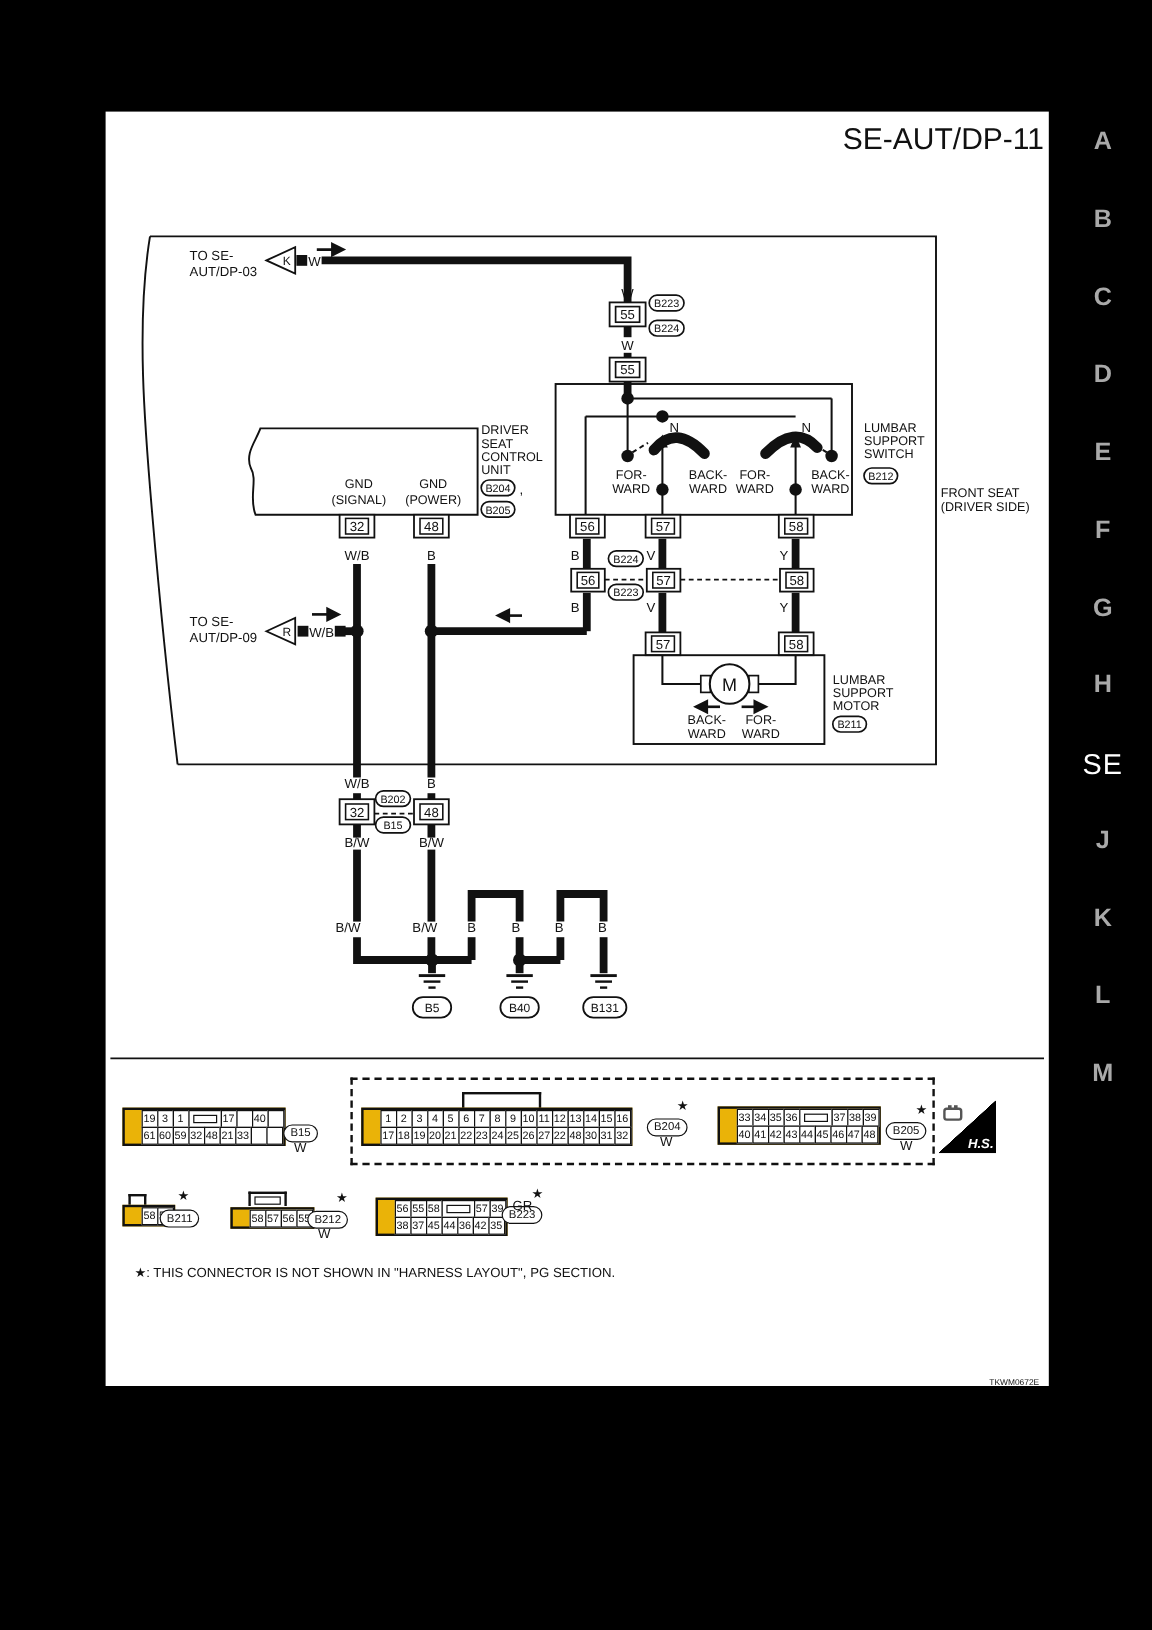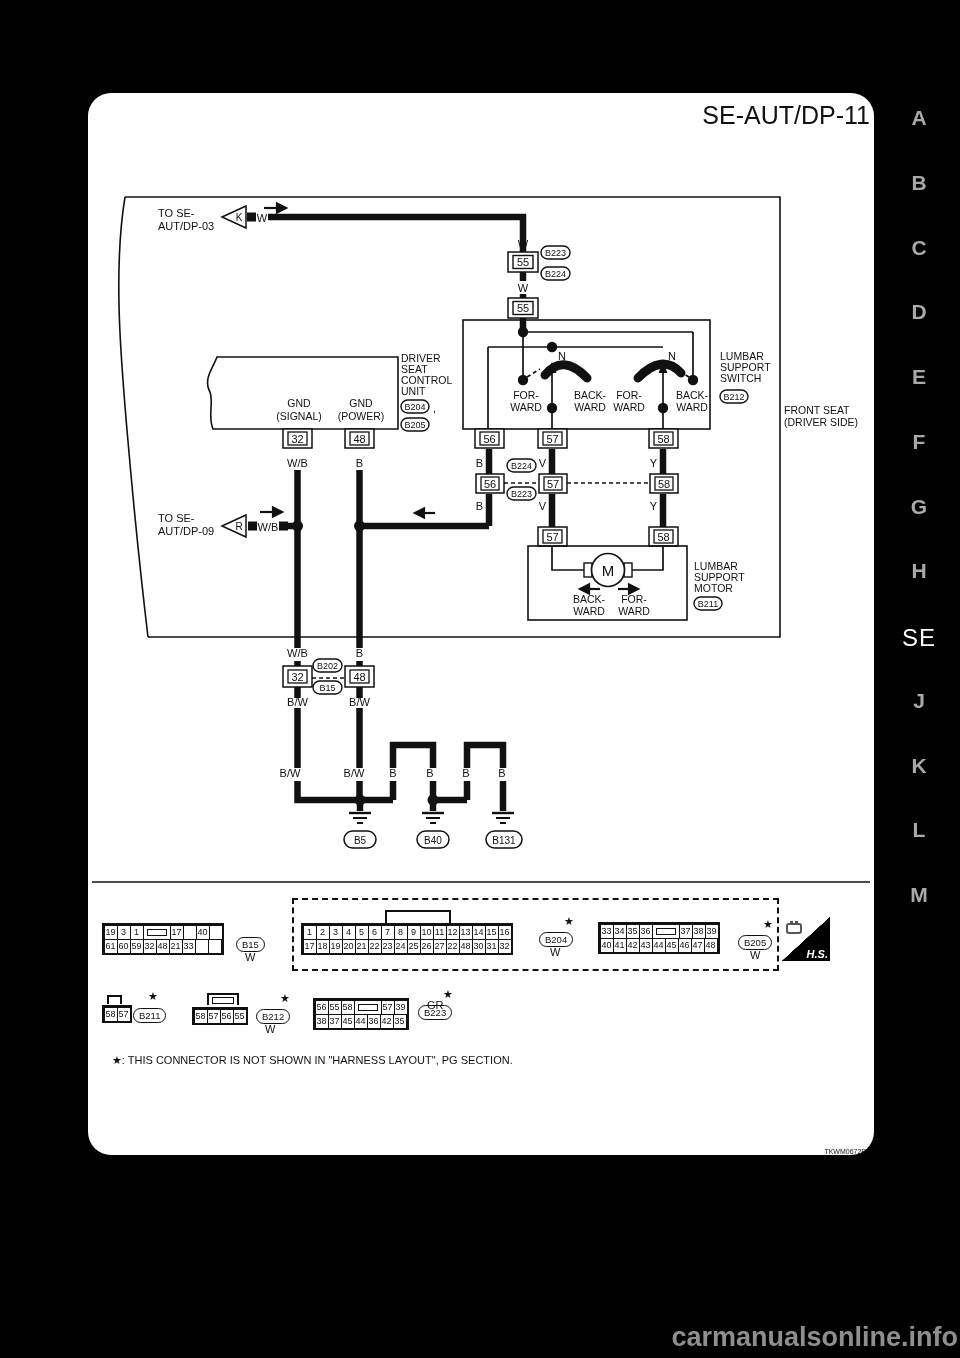--- a/index.html
+++ b/index.html
@@ -1,26 +1,26 @@
 <!DOCTYPE html>
 <html><head>
 <meta charset="utf-8">
 <style>
   html,body{margin:0;padding:0;background:#000;}
   .canvas{position:relative;width:960px;height:1358px;background:#000;overflow:hidden;
           font-family:"Liberation Sans",sans-serif;}
-  .page{position:absolute;left:88px;top:93px;width:786px;height:1062px;background:#fff;border-radius:23px;}
+  .page{position:absolute;left:88px;top:93px;width:786px;height:1062px;background:#fff;}
   svg text{font-family:"Liberation Sans",sans-serif;fill:#111;}
   .side-letter{position:absolute;left:899px;width:40px;text-align:center;
                color:#a9a9a9;font-weight:bold;font-size:21px;}
   .side-letter.current{color:#fff;font-weight:normal;font-size:24px;letter-spacing:1px;}
   .watermark{position:absolute;right:2px;bottom:5px;color:#8f8f8f;font-size:27px;font-weight:600;}
   
   .abs{position:absolute;}
-  .conn-grid{display:inline-block;border:2px solid #111;background:#eab308;}
+  .conn-grid{display:inline-block;border:2px solid #111;background:#eab308;padding-left:14px;}
   .crow{display:flex;}
   .ccell{box-sizing:border-box;width:14px;height:15px;border:1px solid #111;margin:-0.5px;
          display:flex;align-items:center;justify-content:center;
          font-size:9px;color:#111;background:#fff;}
   .ccell.slot{width:28px;}
   .ccell.slot::after{content:"";width:18px;height:5px;border:1.5px solid #111;}
   .oval{display:inline-block;border:1.5px solid #111;border-radius:9px;padding:1px 5px;
         font-size:9.5px;color:#111;background:#fff;}
   .wire-code{font-size:11px;color:#111;}
   .star{font-size:11px;color:#111;}
@@ -492,14 +492,13 @@
   <div class="side-letter" style="top:365px;">E</div>
   <div class="side-letter" style="top:430px;">F</div>
   <div class="side-letter" style="top:495px;">G</div>
   <div class="side-letter" style="top:559px;">H</div>
   <div class="side-letter current" style="top:624px;">SE</div>
   <div class="side-letter" style="top:689px;">J</div>
   <div class="side-letter" style="top:754px;">K</div>
   <div class="side-letter" style="top:818px;">L</div>
   <div class="side-letter" style="top:883px;">M</div>
 
-  <div class="watermark">carmanualsonline.info</div>
 </div>
 
 </body></html>

